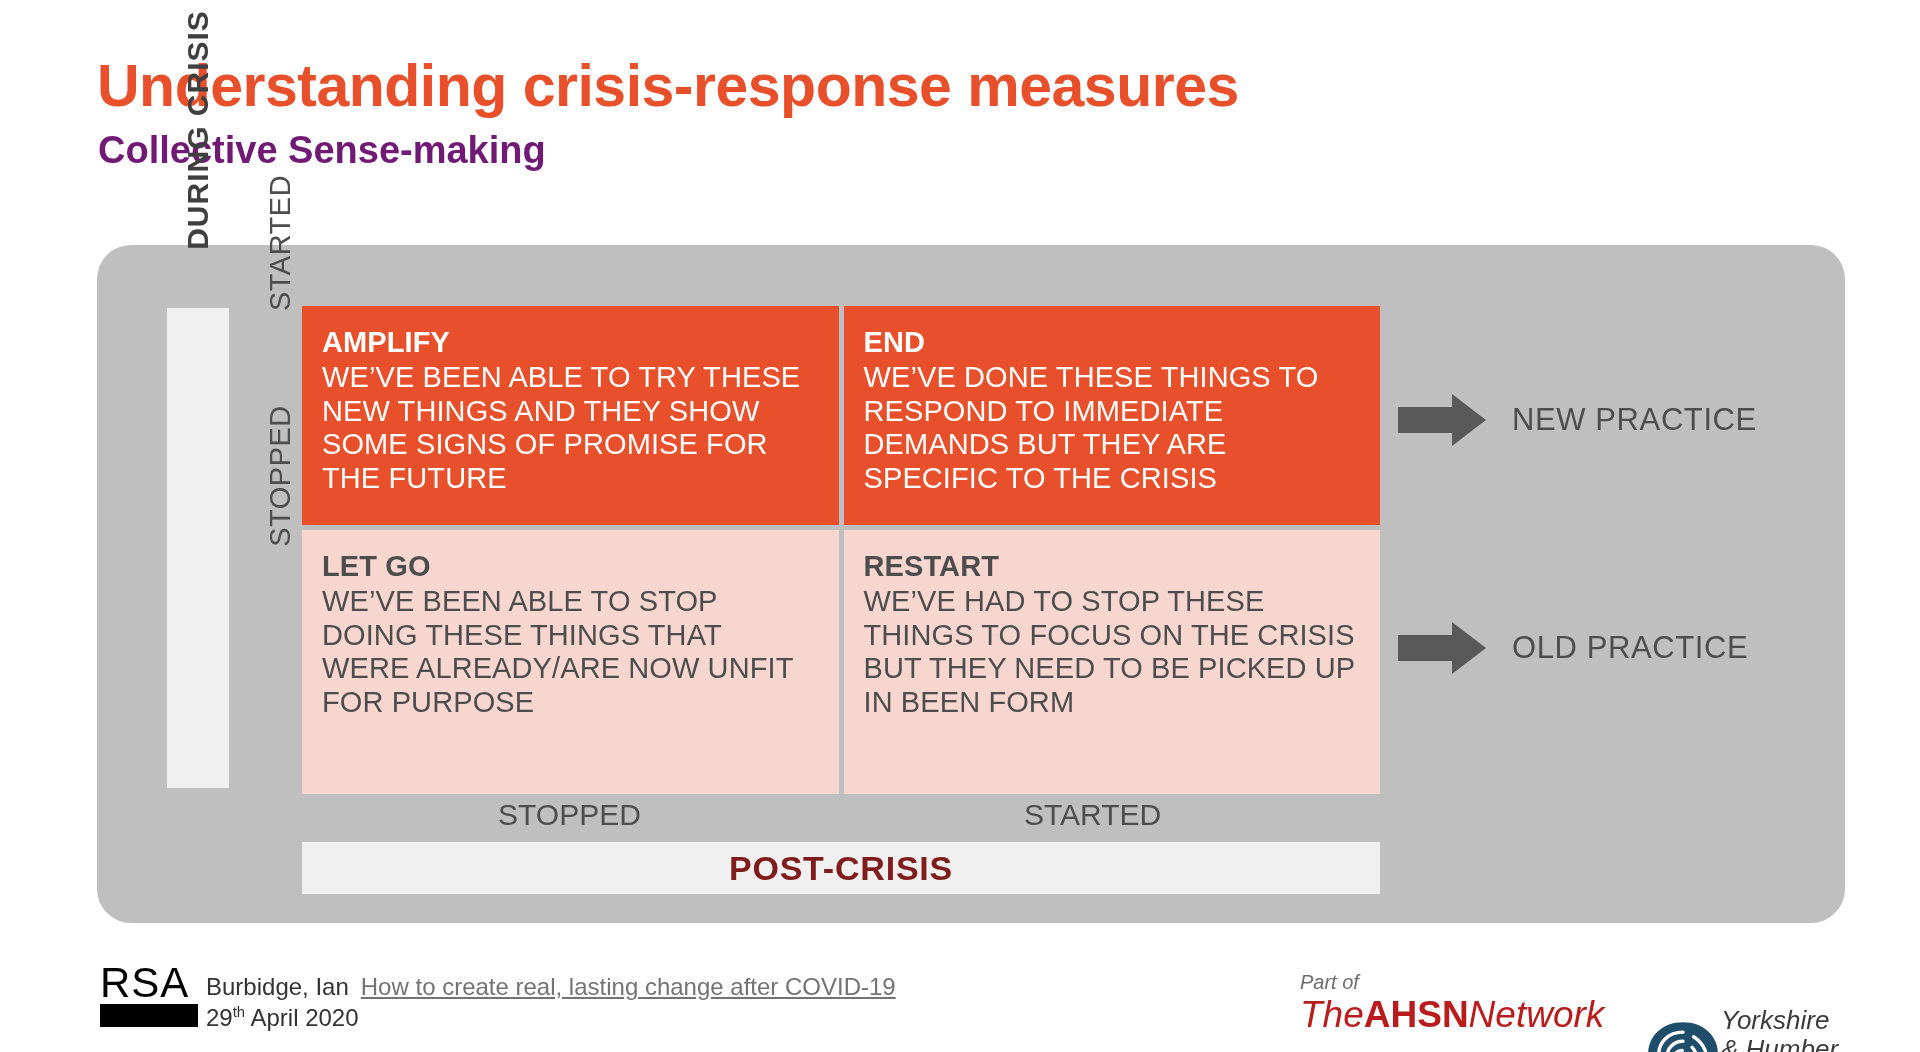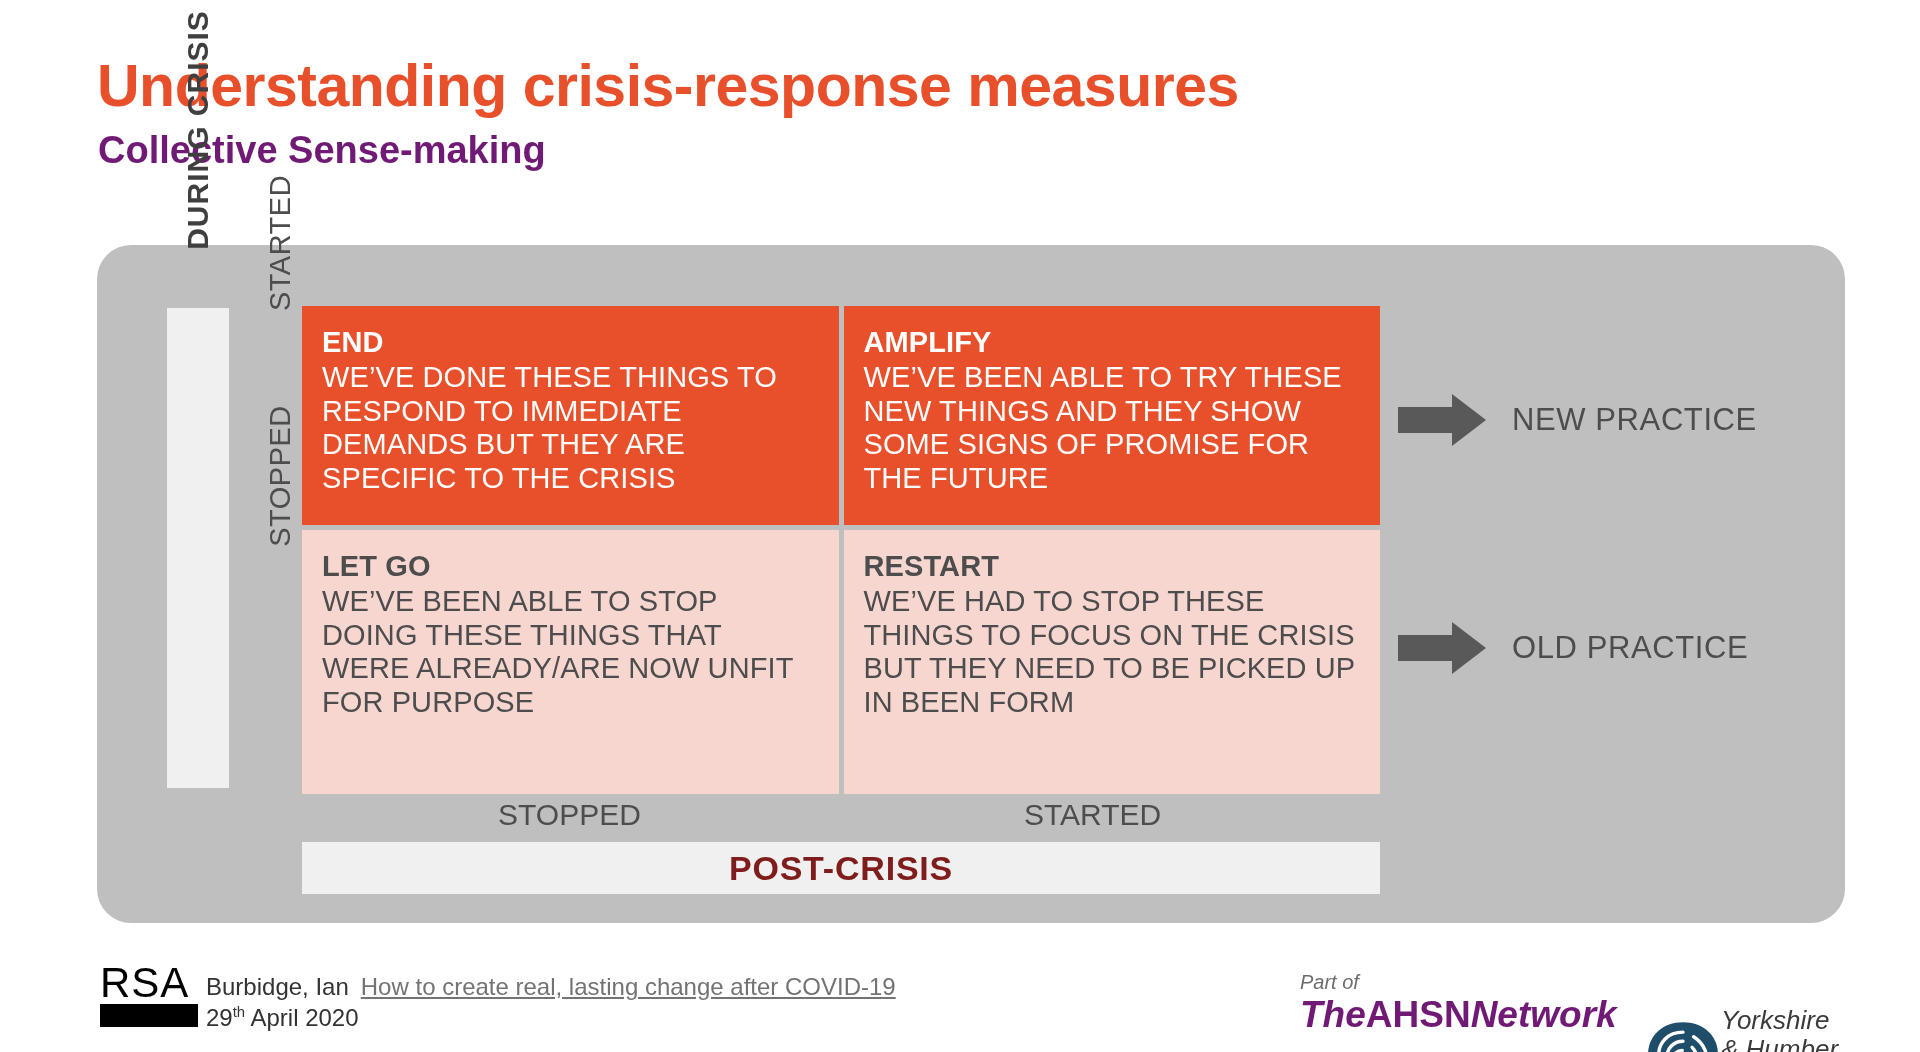--- a/index.html
+++ b/index.html
@@ -237,23 +237,22 @@
   }
   .partof {
     font-size: 20px;
     font-style: italic;
     color: #6d6d6d;
     margin-bottom: 4px;
   }
   .ahsn-network {
     font-size: 37px;
     font-style: italic;
-    color: #701a75;
-    white-space: nowrap;
-    font-weight: bold;
+    color: #b91c1c;
+    white-space: nowrap;
   }
   .ahsn-network b { font-style: normal; }
 
   .footer-yh {
     position: absolute;
     left: 1645px;
     top: 1006px;
     display: flex;
     align-items: flex-end;
     gap: 0;
@@ -292,26 +291,26 @@
 <div class="panel"></div>
 
 <div class="during-strip"></div>
 <div class="during-label">DURING CRISIS</div>
 
 <div class="row-label started">STARTED</div>
 <div class="row-label stopped">STOPPED</div>
 
 <div class="grid">
   <div class="quad orange">
+    <span class="quad-title">AMPLIFY</span>
+    <span class="quad-body">WE’VE BEEN ABLE TO TRY THESE NEW THINGS AND THEY SHOW SOME SIGNS OF PROMISE FOR THE FUTURE</span>
+  </div>
+  <div class="quad orange">
     <span class="quad-title">END</span>
     <span class="quad-body">WE’VE DONE THESE THINGS TO RESPOND TO IMMEDIATE DEMANDS BUT THEY ARE SPECIFIC TO THE CRISIS</span>
-  </div>
-  <div class="quad orange">
-    <span class="quad-title">AMPLIFY</span>
-    <span class="quad-body">WE’VE BEEN ABLE TO TRY THESE NEW THINGS AND THEY SHOW SOME SIGNS OF PROMISE FOR THE FUTURE</span>
   </div>
   <div class="quad pink">
     <span class="quad-title">LET GO</span>
     <span class="quad-body">WE’VE BEEN ABLE TO STOP DOING THESE THINGS THAT WERE ALREADY/ARE NOW UNFIT FOR PURPOSE</span>
   </div>
   <div class="quad pink">
     <span class="quad-title">RESTART</span>
     <span class="quad-body">WE’VE HAD TO STOP THESE THINGS TO FOCUS ON THE CRISIS BUT THEY NEED TO BE PICKED UP IN BEEN FORM</span>
   </div>
 </div>

